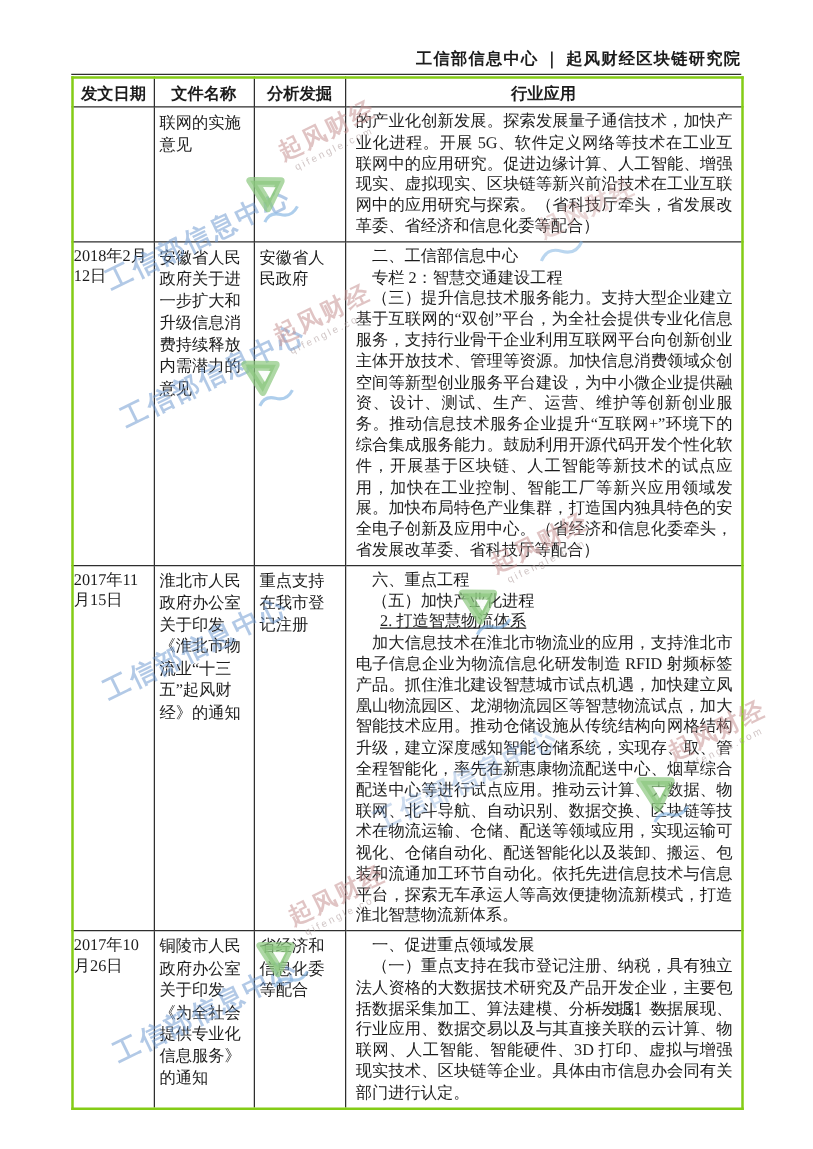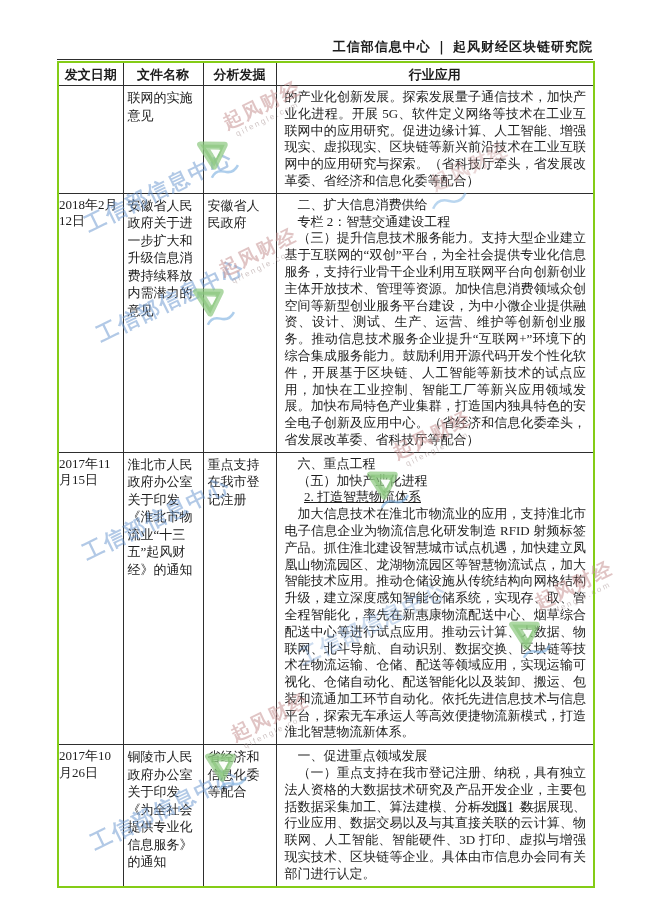--- a/index.html
+++ b/index.html
@@ -93,21 +93,21 @@
       <td class="cell-organ"></td>
       <td class="cell-content">
         <p class="ind0">的产业化创新发展。探索发展量子通信技术，加快产业化进程。开展 5G、软件定义网络等技术在工业互联网中的应用研究。促进边缘计算、人工智能、增强现实、虚拟现实、区块链等新兴前沿技术在工业互联网中的应用研究与探索。（省科技厅牵头，省发展改革委、省经济和信息化委等配合）</p>
       </td>
     </tr>
     <tr class="r2">
       <td class="cell-date">2018年2月12日</td>
       <td class="cell-name">安徽省人民政府关于进一步扩大和升级信息消费持续释放内需潜力的意见</td>
       <td class="cell-organ">安徽省人民政府</td>
       <td class="cell-content">
-        <p class="ind1">二、扩大信息消费供给</p>
+        <p class="ind1">二、工信部信息中心</p>
         <p class="ind1">专栏 2：智慧交通建设工程</p>
         <p class="ind1">（三）提升信息技术服务能力。支持大型企业建立基于互联网的“双创”平台，为全社会提供专业化信息服务，支持行业骨干企业利用互联网平台向创新创业主体开放技术、管理等资源。加快信息消费领域众创空间等新型创业服务平台建设，为中小微企业提供融资、设计、测试、生产、运营、维护等创新创业服务。推动信息技术服务企业提升“互联网+”环境下的综合集成服务能力。鼓励利用开源代码开发个性化软件，开展基于区块链、人工智能等新技术的试点应用，加快在工业控制、智能工厂等新兴应用领域发展。加快布局特色产业集群，打造国内独具特色的安全电子创新及应用中心。（省经济和信息化委牵头，省发展改革委、省科技厅等配合）</p>
       </td>
     </tr>
     <tr class="r3">
       <td class="cell-date">2017年11月15日</td>
       <td class="cell-name">淮北市人民政府办公室关于印发《淮北市物流业“十三五”起风财经》的通知</td>
       <td class="cell-organ">重点支持在我市登记注册</td>
       <td class="cell-content">
         <p class="ind1">六、重点工程</p>

